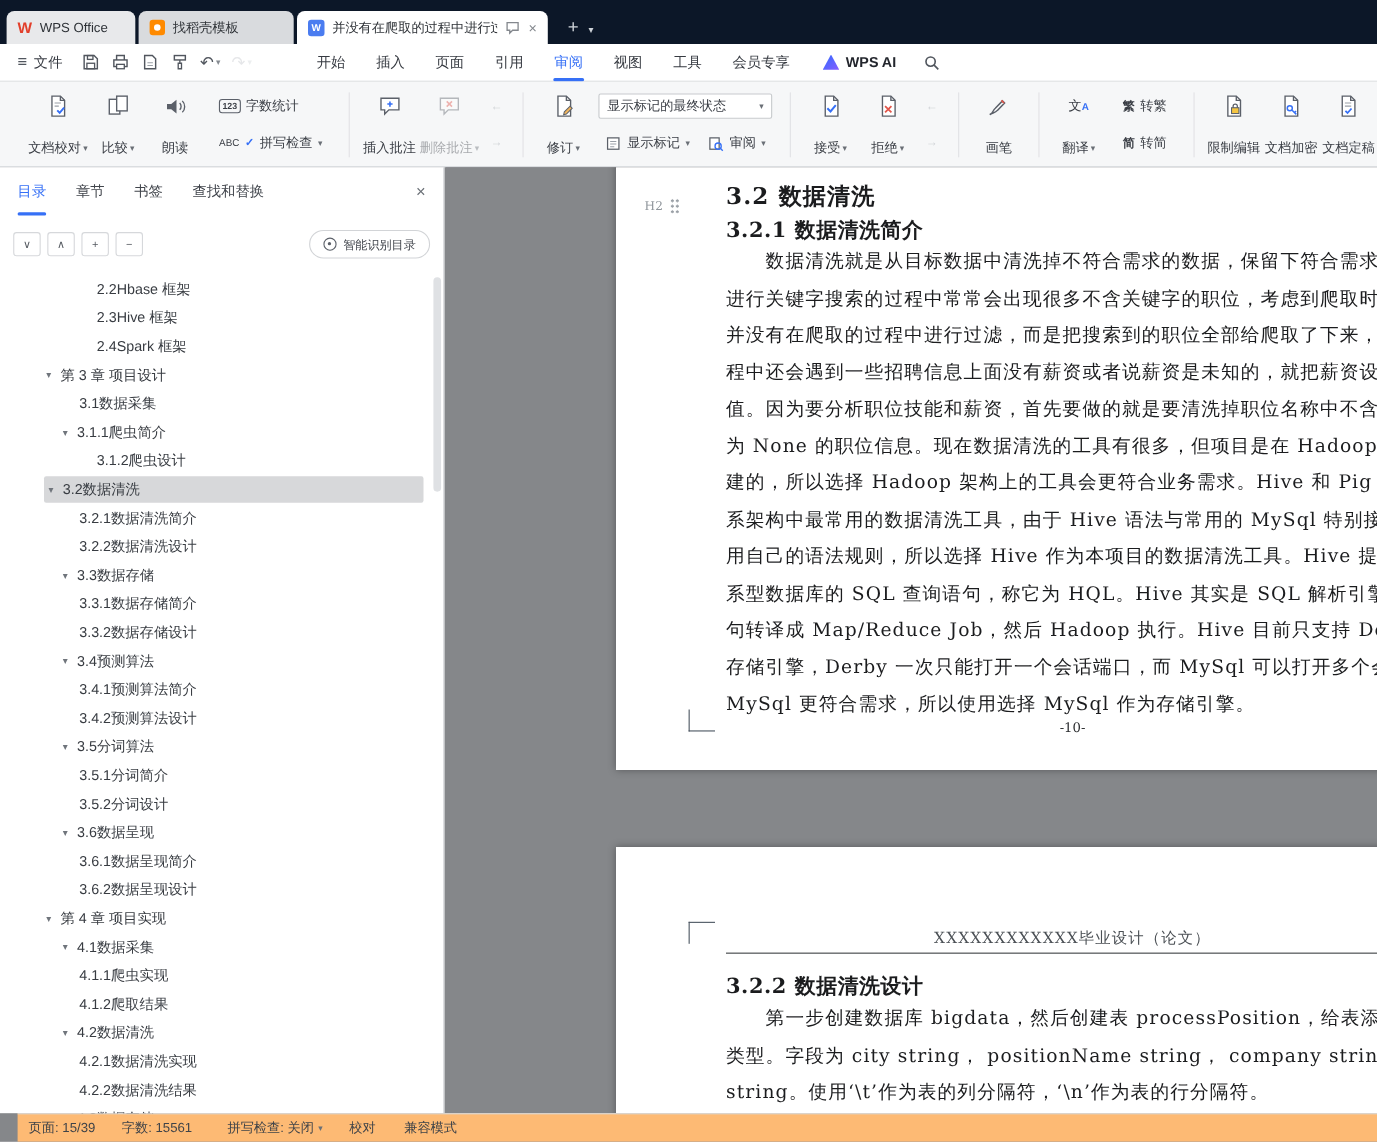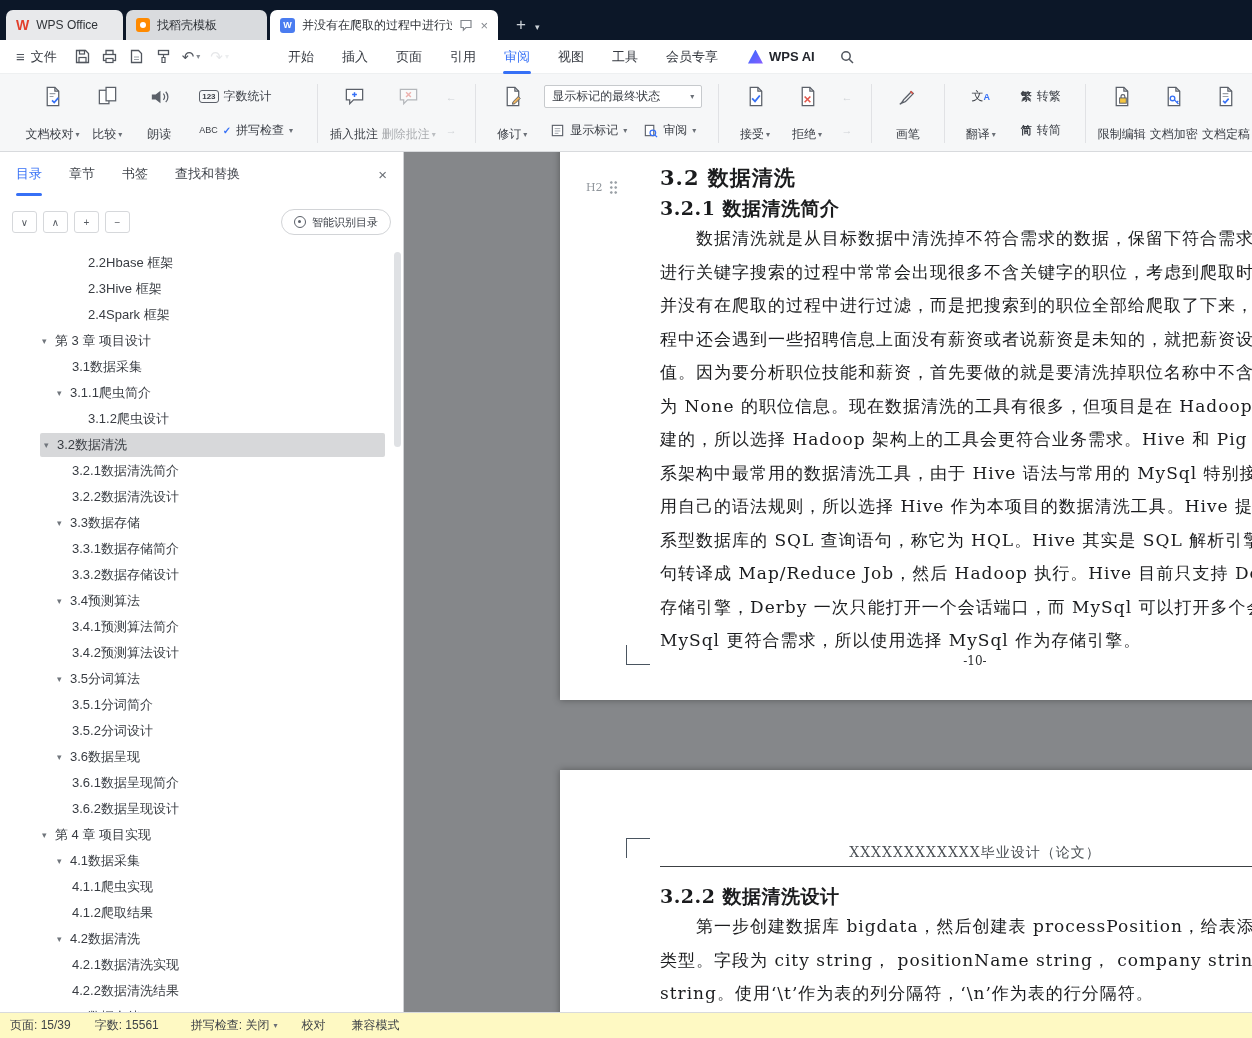--- a/index.html
+++ b/index.html
@@ -102,21 +102,21 @@
   .dline{height:33.5px;line-height:33.5px;font-size:17px;letter-spacing:1px;white-space:nowrap;}
   .dline.ind{text-indent:36px;}
   .pageno{position:absolute;left:100px;width:630px;top:1062px;text-align:center;font-size:12px;color:#2c2e30;}
   .cmark1{position:absolute;left:66px;top:1053px;width:24px;height:20px;border-left:1.5px solid #4a5560;border-bottom:1.5px solid #4a5560;}
   .cmark2{position:absolute;left:66px;top:68px;width:24px;height:20px;border-left:1.5px solid #4a5560;border-top:1.5px solid #4a5560;}
   .p2-header{position:absolute;left:100px;width:630px;top:74px;text-align:center;font-size:14px;color:#4b5055;letter-spacing:1px;}
   .p2-hline{position:absolute;left:100px;width:640px;top:96px;border-top:1.5px solid #3c4043;}
   .p2-h{position:absolute;left:100px;top:114px;font-size:19px;font-weight:700;letter-spacing:.5px;}
 
   
-  .statusbar{position:absolute;left:0;right:0;bottom:0;height:26px;background:#fef9c3;border-top:1px solid #d8dadc;display:flex;align-items:center;font-size:12px;color:#3f4348;padding-left:10px;}
+  .statusbar{position:absolute;left:16px;right:0;bottom:0;height:26px;background:#fdba74;border-top:1px solid #d8dadc;display:flex;align-items:center;font-size:12px;color:#3f4348;padding-left:10px;}
   .sitem{display:flex;align-items:center;gap:4px;}
 </style>
 </head>
 <body>
 
 <div class="titlebar">
   <div class="ttab t1">
     <span class="wps-w">W</span>
     <span class="tab-label">WPS Office</span>
   </div>

